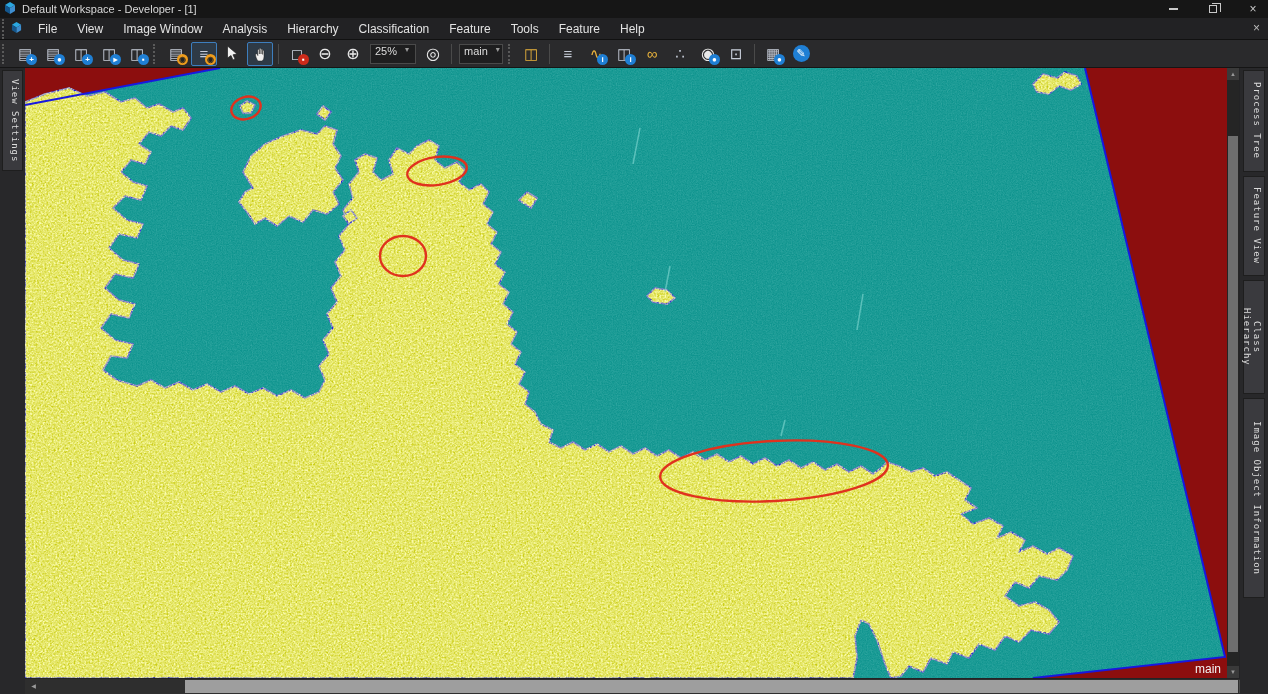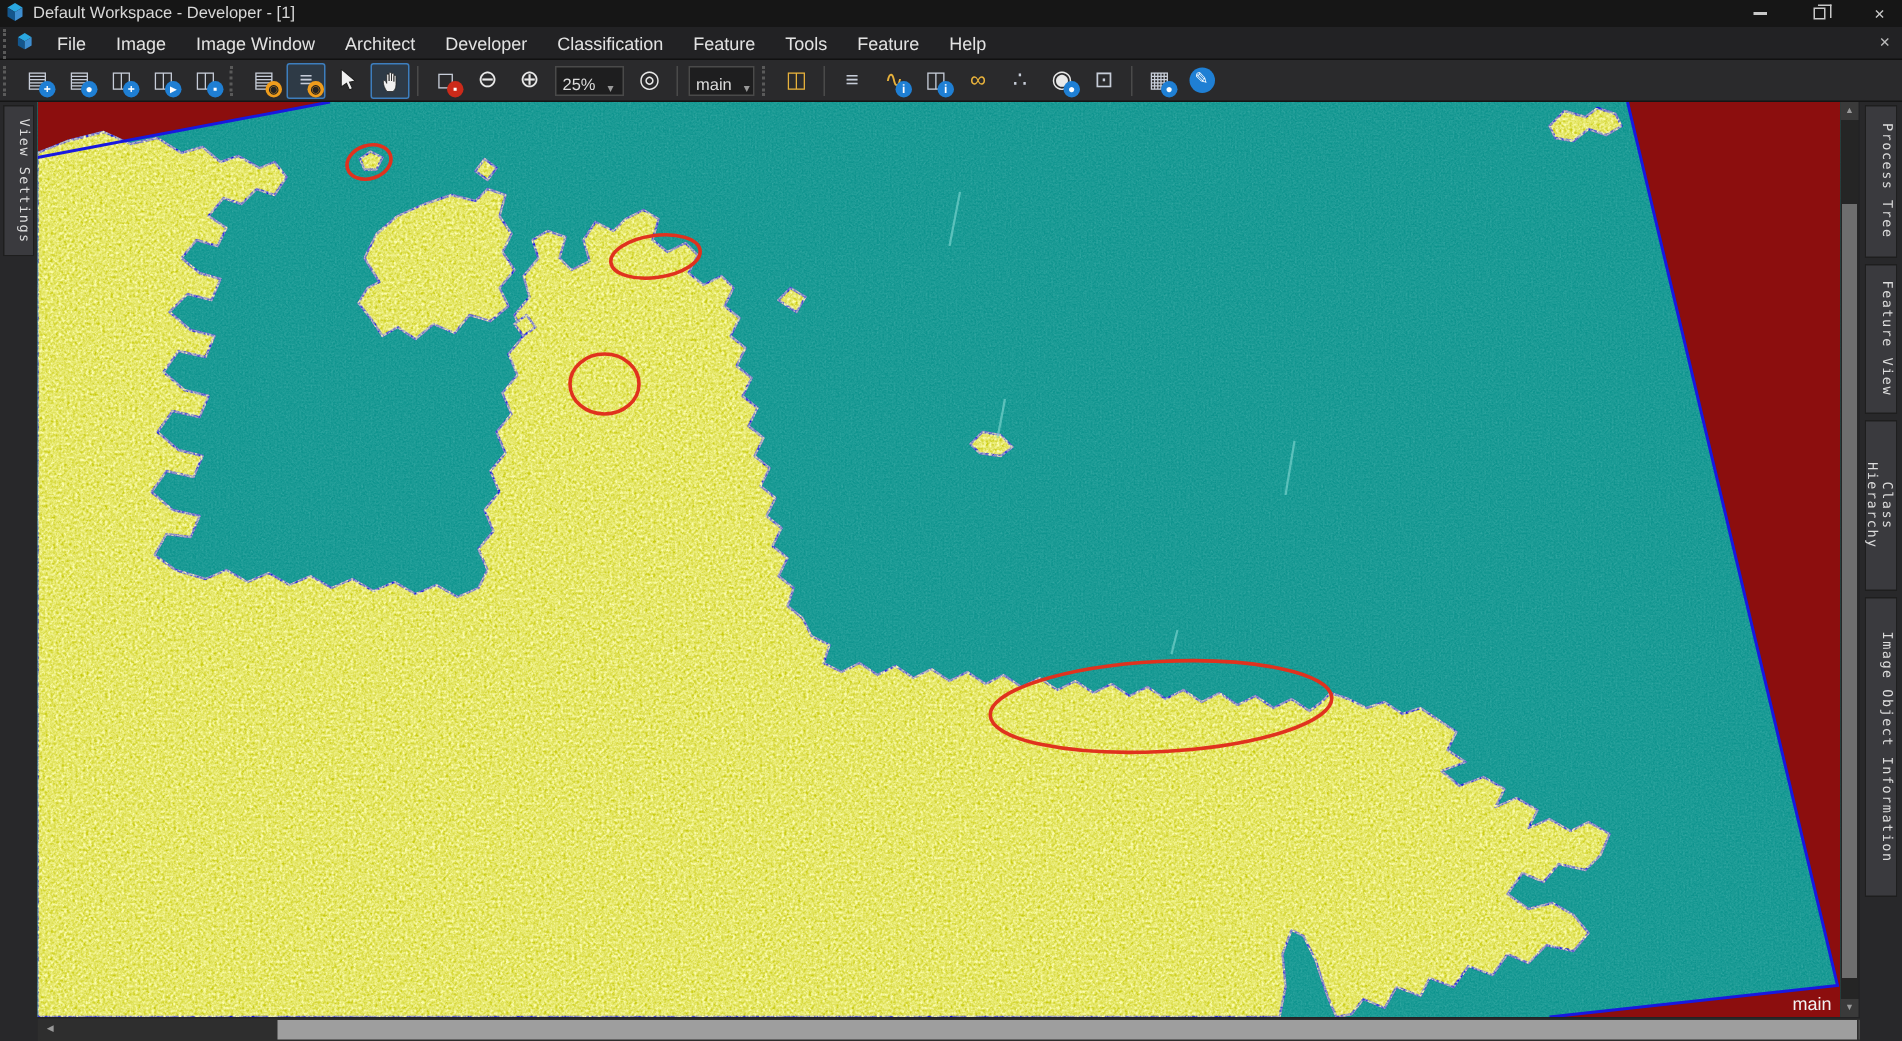--- a/index.html
+++ b/index.html
@@ -38,21 +38,21 @@
   .g.yellow{color:#e8b23c;}
   .g.white{color:#e9e9e9;font-size:16px;}
   .g.bluecirc{color:#fff;background:#1f7fd4;border-radius:50%;width:17px;height:17px;
     font-size:11px;display:flex;align-items:center;justify-content:center;}
   .bdg{position:absolute;right:0px;bottom:0px;width:11px;height:11px;border-radius:50%;
     color:#fff;font-size:8px;line-height:11px;text-align:center;font-weight:bold;}
   .bdg.blue{background:#1f7fd4;}
   .bdg.orange{background:#ee9c1c;color:#222;}
   .bdg.red{background:#cc2a1a;}
   .tselect{height:20px;background:#1e1e1f;border:1px solid #4a4a4a;color:#dcdcdc;font-size:11px;
-    display:flex;align-items:flex-end;padding:0 4px;margin:0 3px;cursor:default;}
+    display:flex;align-items:flex-start;padding:0 4px;margin:0 3px;cursor:default;}
   .tselect .caret{margin-left:8px;color:#9a9a9a;font-size:8px;}
   .tselect.zoom{width:46px;}
   .tselect.mainsel{width:44px;}
 
   
   .workarea{position:absolute;left:0;top:68px;width:1268px;height:626px;background:#232325;}
   .leftstrip{position:absolute;left:0;top:0;width:25px;height:626px;background:#28282a;}
   .rightstrip{position:absolute;left:1240px;top:0;width:28px;height:626px;background:#28282a;}
   .vtab{position:absolute;writing-mode:vertical-rl;font-family:"DejaVu Sans Mono",monospace;
     font-size:9px;letter-spacing:1px;color:#dcdcdc;background:#3a3a3e;border:1px solid #1e1e1e;
@@ -106,24 +106,24 @@
   <div class="menubar">
     <span class="grip"></span>
     <span class="appicon" style="margin-right:6px;">
       <svg width="11" height="11" viewBox="0 0 12 12">
         <polygon points="6,0 11,3 6,6 1,3" fill="#2aa7e0"></polygon>
         <polygon points="1,3 6,6 6,12 1,9" fill="#14568c"></polygon>
         <polygon points="11,3 6,6 6,12 11,9" fill="#3e8ed0"></polygon>
       </svg>
     </span>
     <span class="mitem">File</span>
-    <span class="mitem">Image</span>
+    <span class="mitem">View</span>
     <span class="mitem">Image Window</span>
-    <span class="mitem">Architect</span>
-    <span class="mitem">Developer</span>
+    <span class="mitem">Analysis</span>
+    <span class="mitem">Hierarchy</span>
     <span class="mitem">Classification</span>
     <span class="mitem">Feature</span>
     <span class="mitem">Tools</span>
     <span class="mitem">Feature</span>
     <span class="mitem">Help</span>
     <span class="menuclose">×</span>
   </div>
 
   <div class="toolbar">
     <span class="grip"></span>

